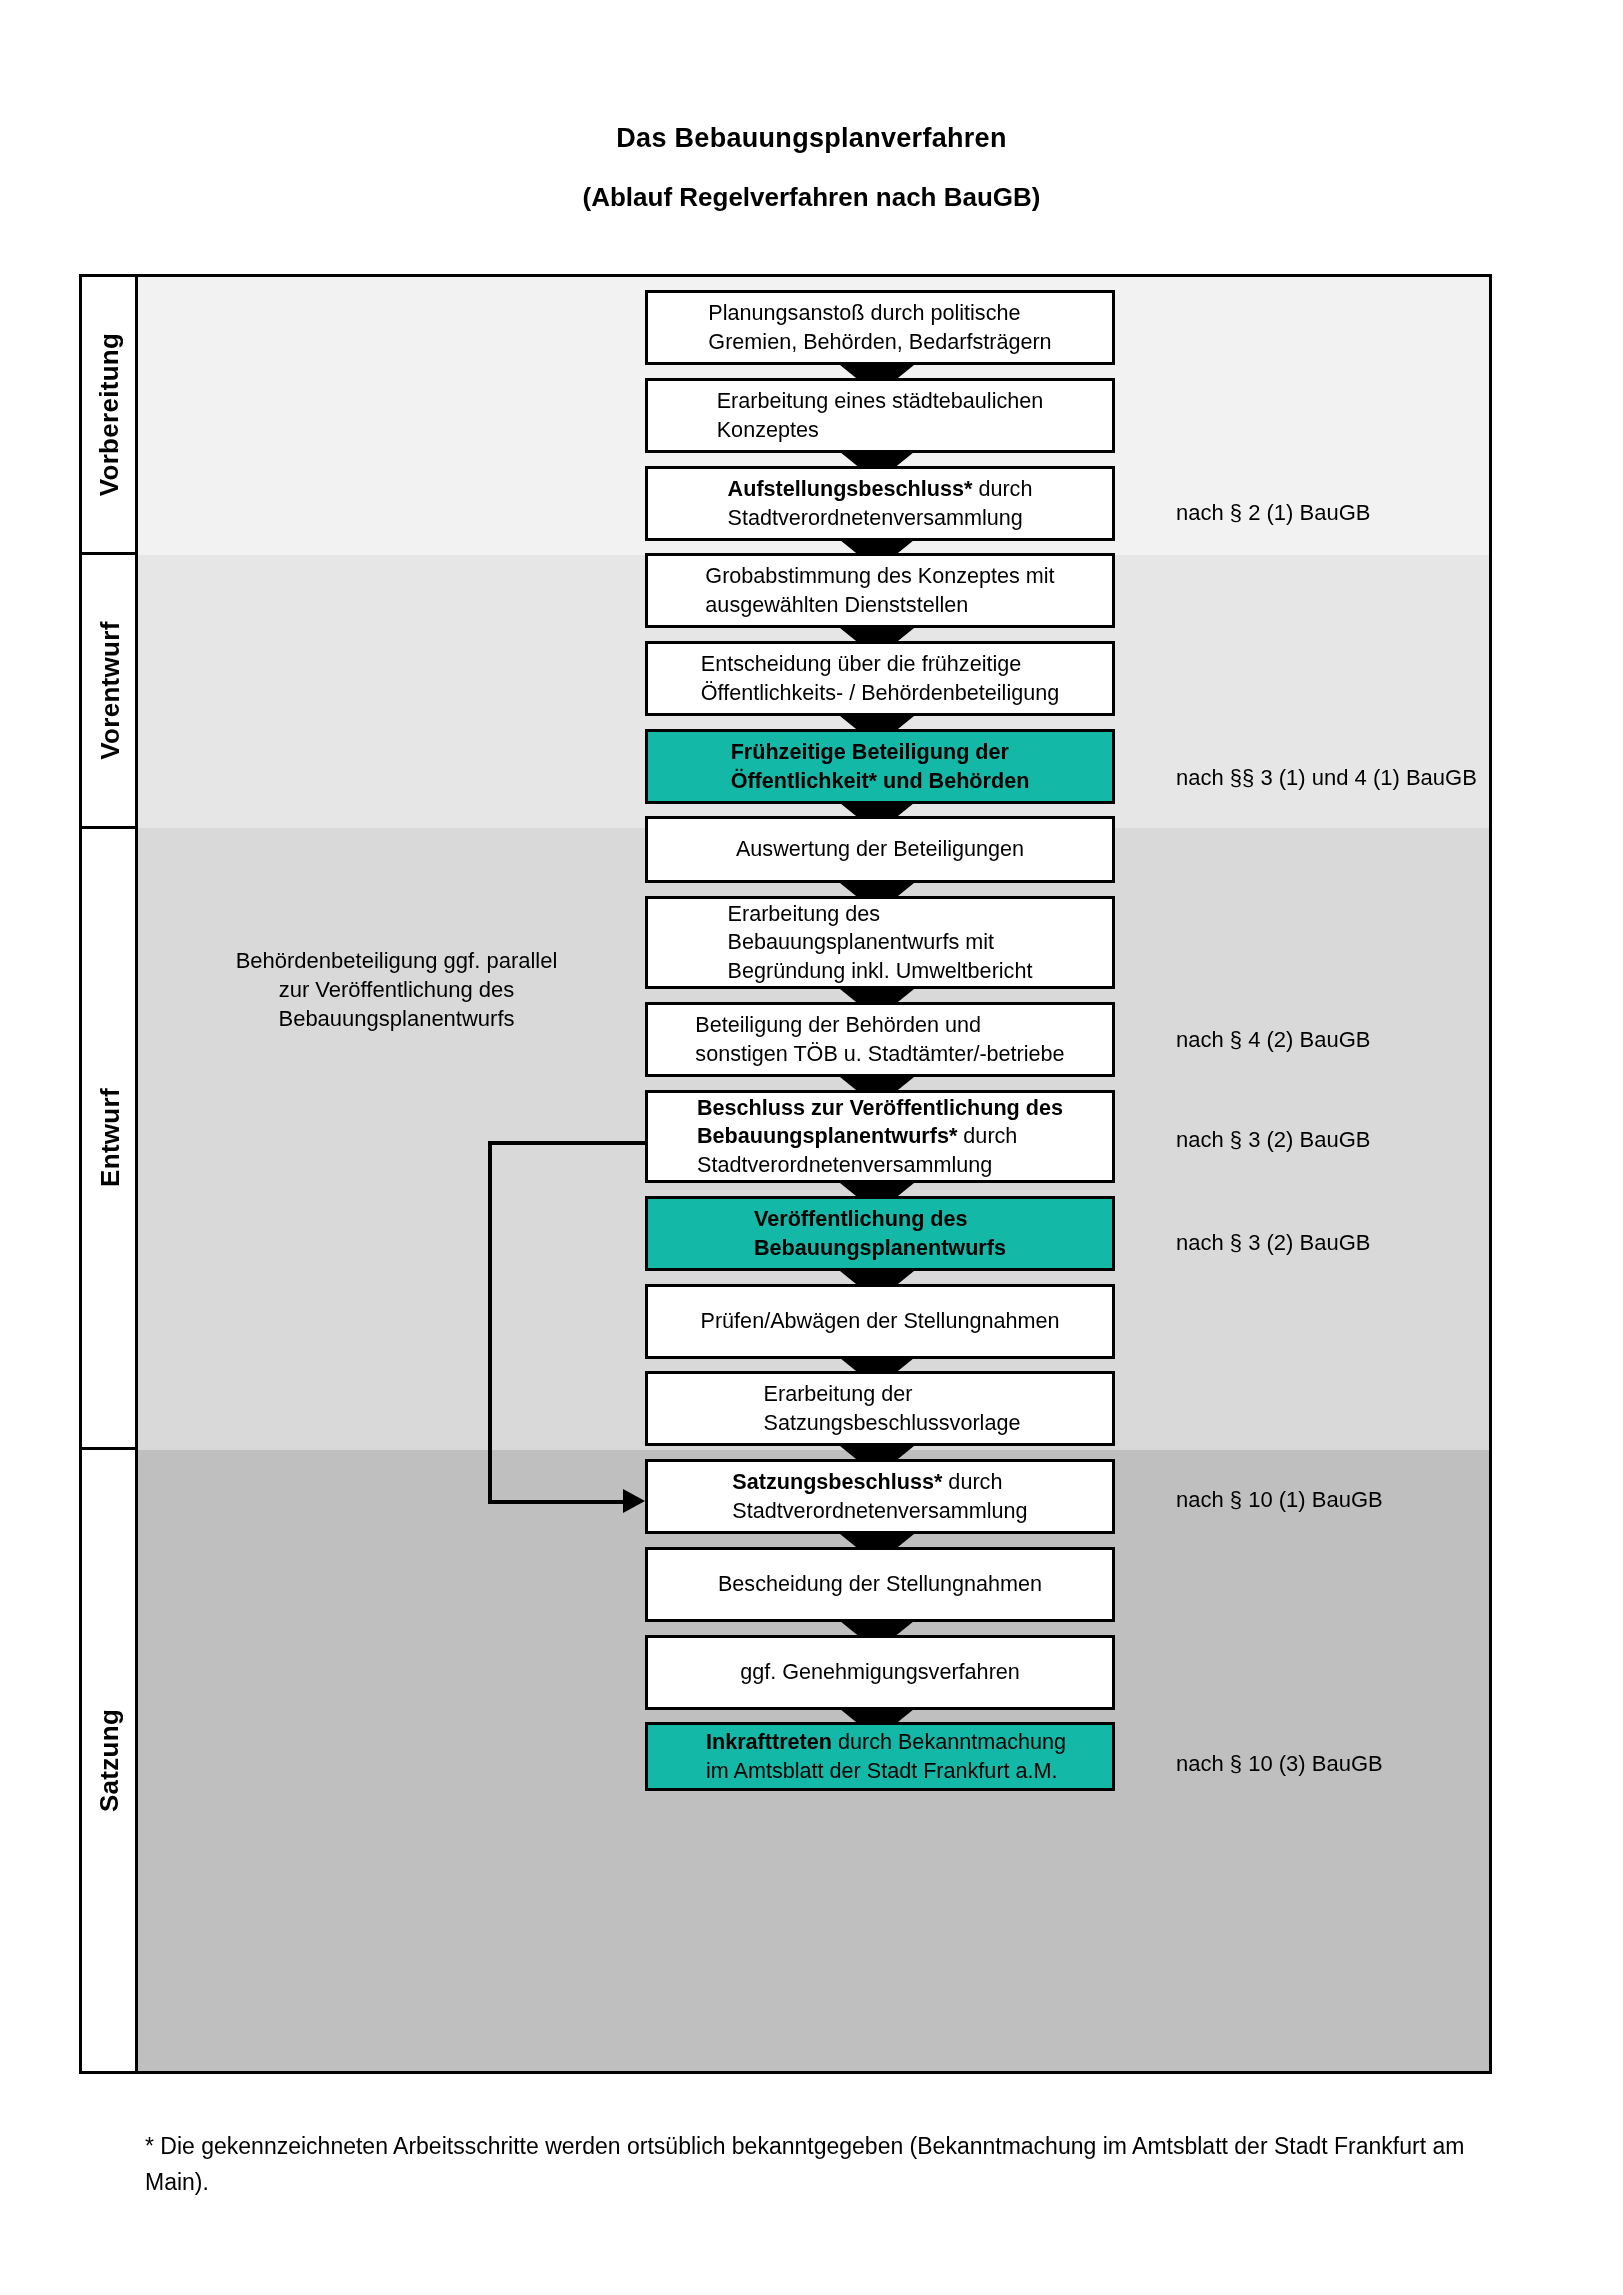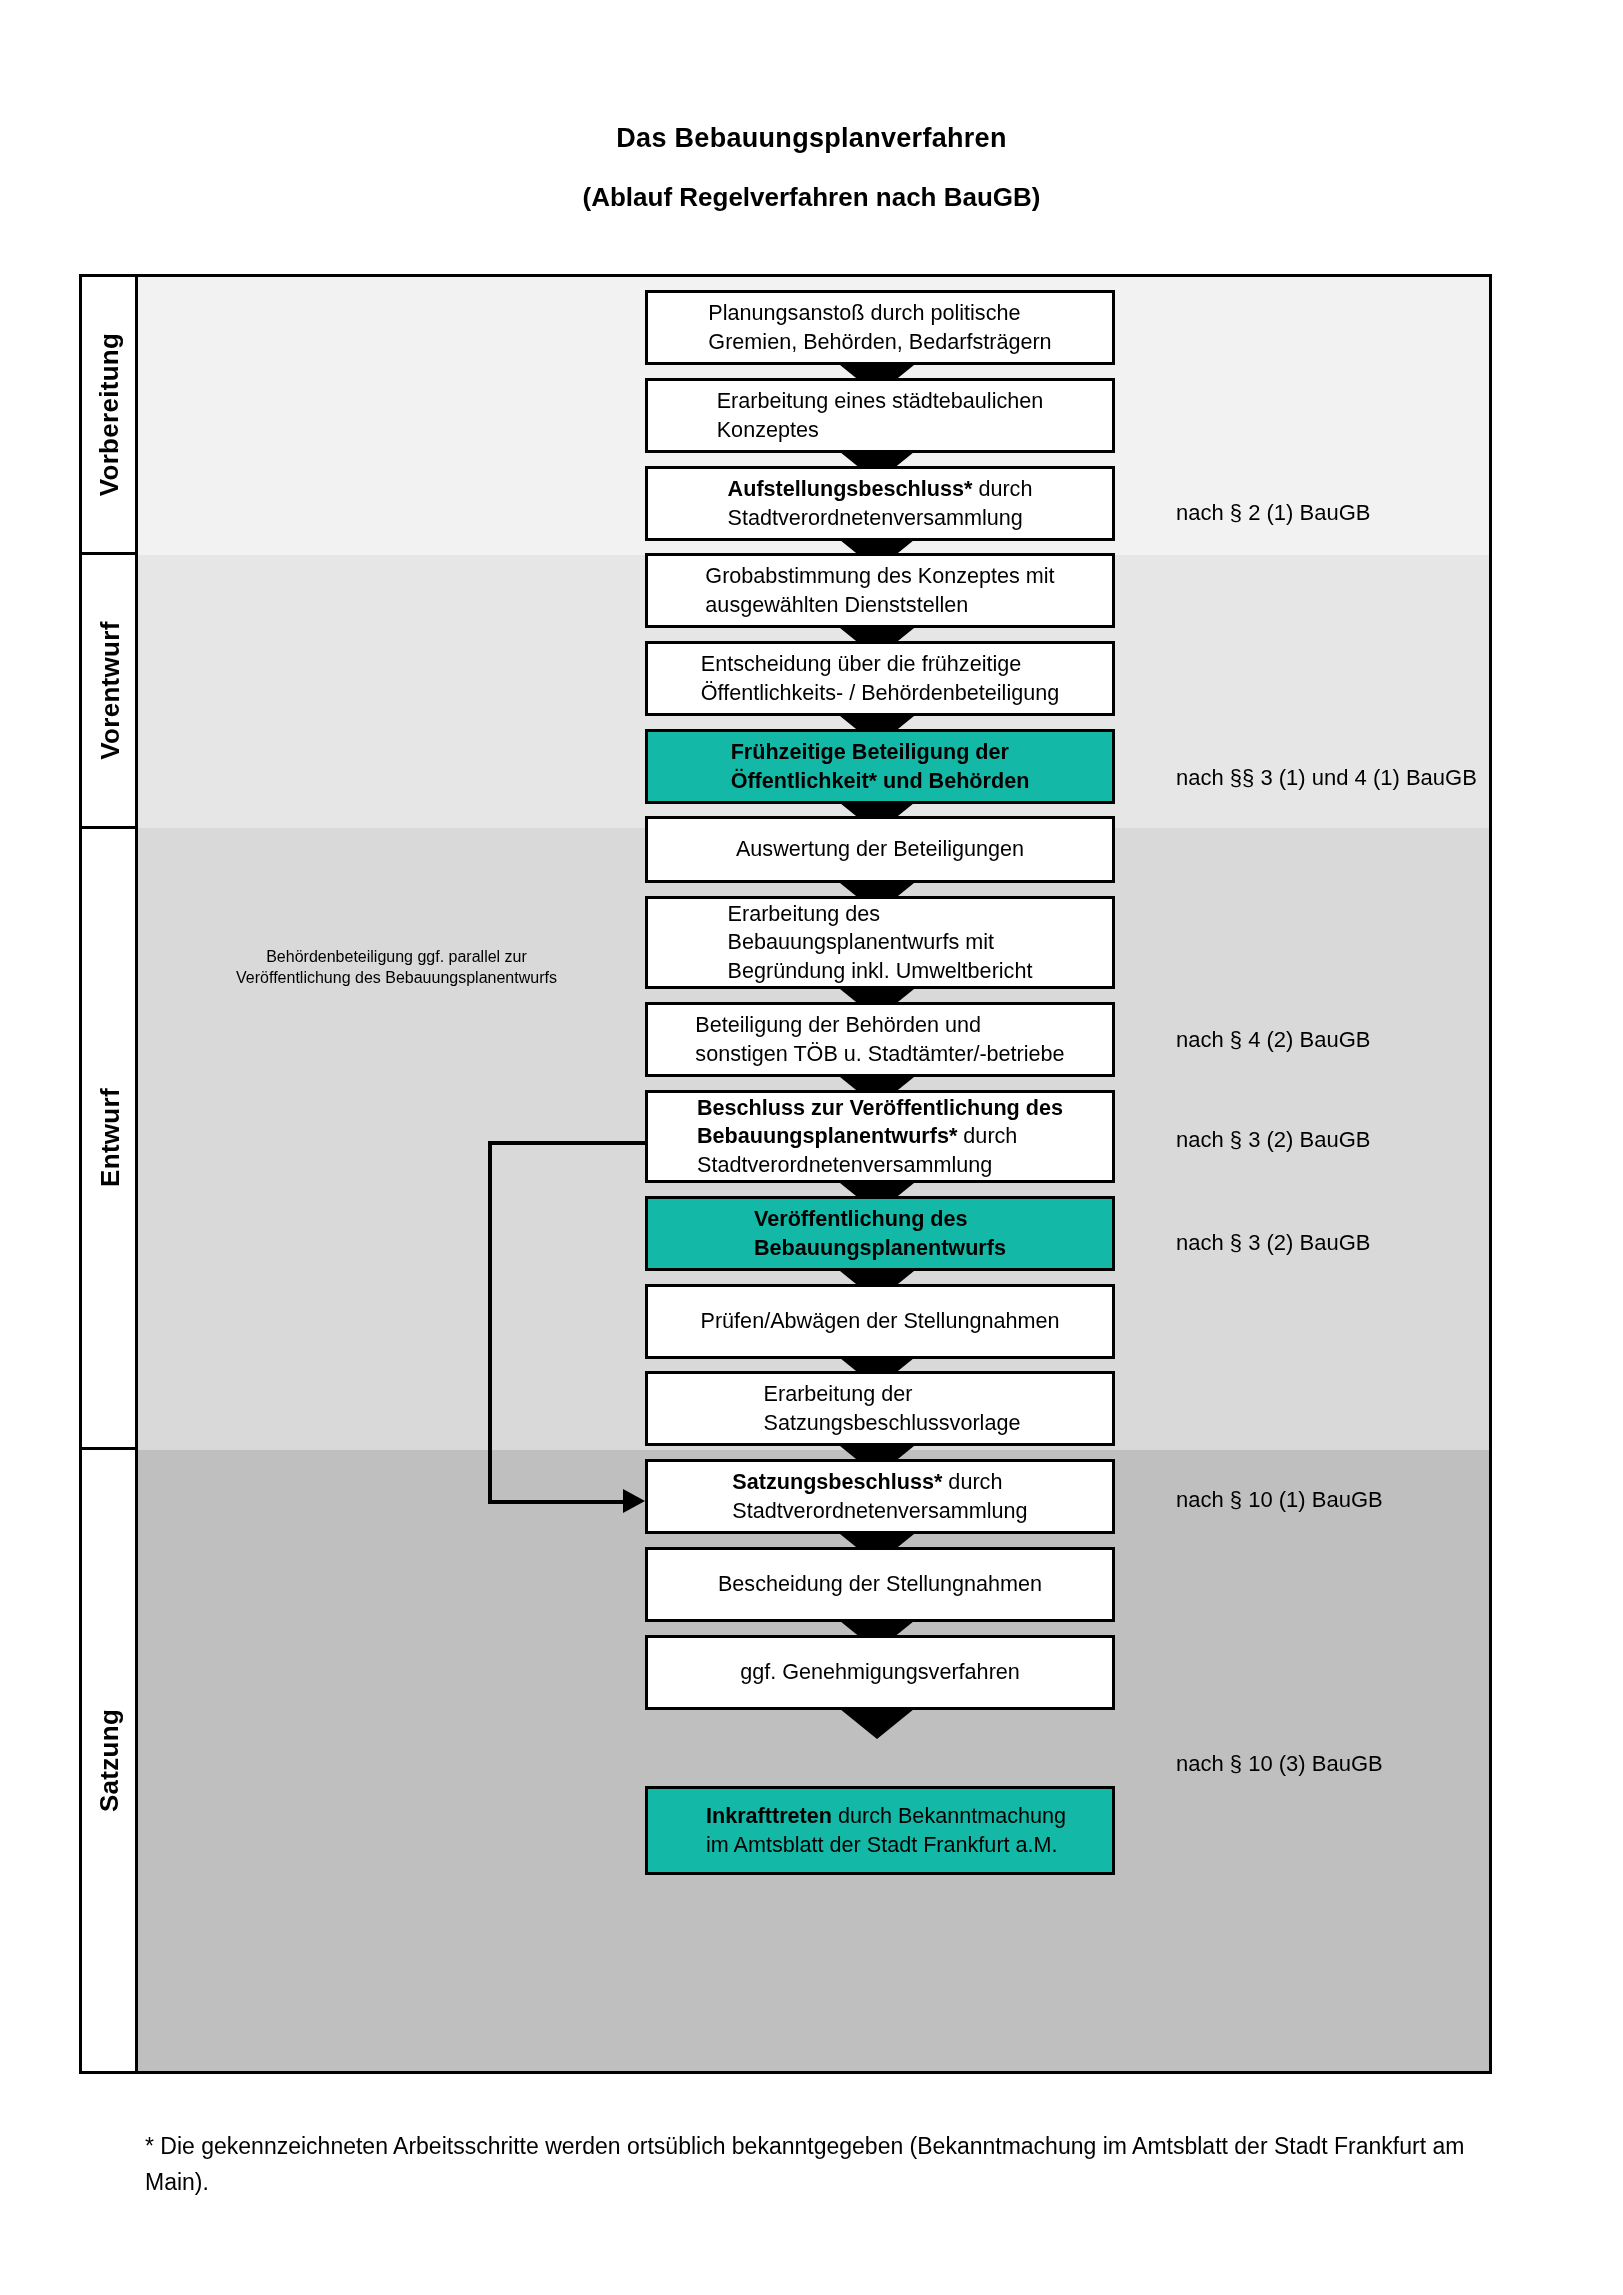--- a/index.html
+++ b/index.html
@@ -145,21 +145,21 @@
     border-bottom: 12.4px solid transparent;
     border-left: 22px solid #000;
   }
 
   
   .side-note {
     position: absolute;
     left: 141px;
     width: 347px;
     text-align: center;
-    font-size: 16px;
+    font-size: 22px;
     line-height: 1.32;
     z-index: 15;
   }
 
   
   .legal {
     position: absolute;
     left: 1094px;
     font-size: 22px;
     line-height: 1.2;
@@ -336,21 +336,21 @@
       <span>Bescheidung der Stellungnahmen</span>
     </div>
   </div>
 
   <div class="flow-box" style="top:1358px; height:75px;">
     <div class="bx-text">
       <span>ggf. Genehmigungsverfahren</span>
     </div>
   </div>
 
-  <div class="flow-box hl" style="top:1509px; height:89px;padding-left:12px;">
+  <div class="flow-box hl" style="top:1445px; height:69px;padding-left:12px;">
     <div class="bx-text">
       <span class="b">Inkrafttreten</span><span> durch Bekanntmachung</span><br>
       <span>im Amtsblatt der Stadt Frankfurt a.M.</span>
     </div>
   </div>
 
   <div class="legal" style="top:223px;">nach § 2 (1) BauGB</div>
   <div class="legal" style="top:488px;">nach §§ 3 (1) und 4 (1) BauGB</div>
   <div class="legal" style="top:750px;">nach § 4 (2) BauGB</div>
   <div class="legal" style="top:850px;">nach § 3 (2) BauGB</div>

